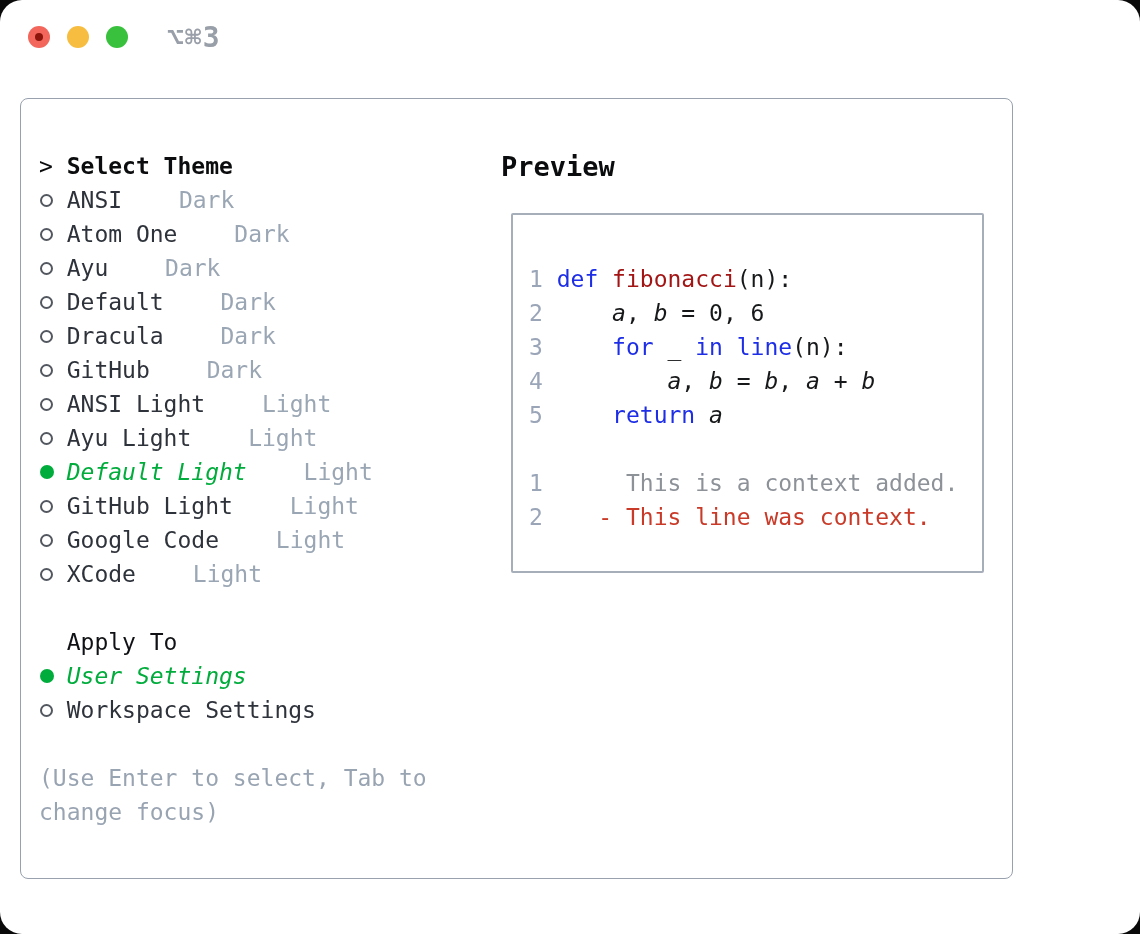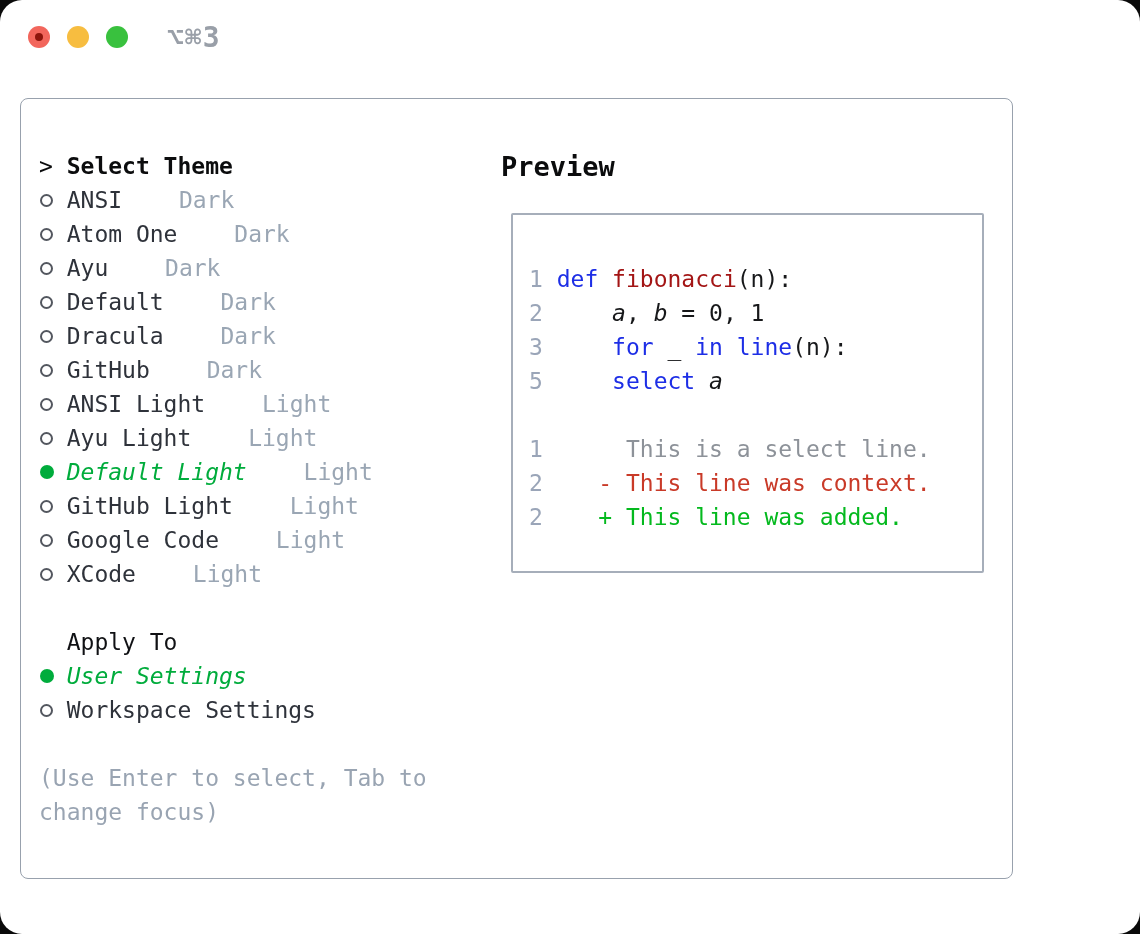--- a/index.html
+++ b/index.html
@@ -117,23 +117,23 @@
     <span class="tl tl-green"></span>
   </div>
 
   <div class="window-title">⌥⌘3</div>
 
   <div class="panel">
     <div class="menu"><div class="row"><span class="marker"><span class="prompt">&gt;</span></span><span class="hdr">Select Theme</span></div><div class="row"><span class="marker"><span class="radio-off"></span></span><span class="itm">ANSI</span><span class="dim"> Dark</span></div><div class="row"><span class="marker"><span class="radio-off"></span></span><span class="itm">Atom One</span><span class="dim"> Dark</span></div><div class="row"><span class="marker"><span class="radio-off"></span></span><span class="itm">Ayu</span><span class="dim"> Dark</span></div><div class="row"><span class="marker"><span class="radio-off"></span></span><span class="itm">Default</span><span class="dim"> Dark</span></div><div class="row"><span class="marker"><span class="radio-off"></span></span><span class="itm">Dracula</span><span class="dim"> Dark</span></div><div class="row"><span class="marker"><span class="radio-off"></span></span><span class="itm">GitHub</span><span class="dim"> Dark</span></div><div class="row"><span class="marker"><span class="radio-off"></span></span><span class="itm">ANSI Light</span><span class="dim"> Light</span></div><div class="row"><span class="marker"><span class="radio-off"></span></span><span class="itm">Ayu Light</span><span class="dim"> Light</span></div><div class="row"><span class="marker"><span class="radio-on"></span></span><span class="sel">Default Light</span><span class="dim"> Light</span></div><div class="row"><span class="marker"><span class="radio-off"></span></span><span class="itm">GitHub Light</span><span class="dim"> Light</span></div><div class="row"><span class="marker"><span class="radio-off"></span></span><span class="itm">Google Code</span><span class="dim"> Light</span></div><div class="row"><span class="marker"><span class="radio-off"></span></span><span class="itm">XCode</span><span class="dim"> Light</span></div><div class="row"></div><div class="row"><span class="marker"></span><span class="sub">Apply To</span></div><div class="row"><span class="marker"><span class="radio-on"></span></span><span class="sel">User Settings</span></div><div class="row"><span class="marker"><span class="radio-off"></span></span><span class="itm">Workspace Settings</span></div><div class="row"></div><div class="row"><span class="hint">(Use Enter to select, Tab to</span></div><div class="row"><span class="hint">change focus)</span></div></div>
     <div class="preview-label">Preview</div>
     <div class="preview-box">
         <div class="pline"><span class="ln">1 </span><span class="kw">def</span><span class="pln"> </span><span class="fn">fibonacci</span><span class="pln">(n):</span></div>
-        <div class="pline"><span class="ln">2 </span><span class="pln">    </span><span class="var">a</span><span class="pln">, </span><span class="var">b</span><span class="pln"> = 0, 1</span></div>
+        <div class="pline"><span class="ln">2 </span><span class="pln">    </span><span class="var">a</span><span class="pln">, </span><span class="var">b</span><span class="pln"> = 0, 6</span></div>
         <div class="pline"><span class="ln">3 </span><span class="pln">    </span><span class="kw">for</span><span class="pln"> _ </span><span class="kw">in</span><span class="pln"> </span><span class="kw">line</span><span class="pln">(n):</span></div>
-        <div class="pline"><span class="ln">5 </span><span class="pln">    </span><span class="kw">select</span><span class="pln"> </span><span class="var">a</span></div>
+        <div class="pline"><span class="ln">4 </span><span class="pln">        </span><span class="var">a</span><span class="pln">, </span><span class="var">b</span><span class="pln"> = </span><span class="var">b</span><span class="pln">, </span><span class="var">a</span><span class="pln"> + </span><span class="var">b</span></div>
+        <div class="pline"><span class="ln">5 </span><span class="pln">    </span><span class="kw">return</span><span class="pln"> </span><span class="var">a</span></div>
         <div class="pline"></div>
-        <div class="pline"><span class="ln">1</span><span class="ctx">      This is a select line.</span></div>
+        <div class="pline"><span class="ln">1</span><span class="ctx">      This is a context added.</span></div>
         <div class="pline"><span class="ln">2</span><span class="pln">    </span><span class="del">- This line was context.</span></div>
-        <div class="pline"><span class="ln">2</span><span class="pln">    </span><span class="add">+ This line was added.</span></div>
       </div>
   </div>
 
 </div>
 
 </body></html>

